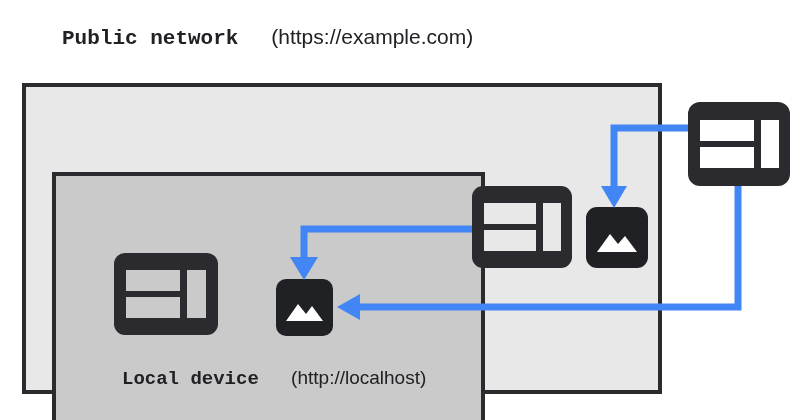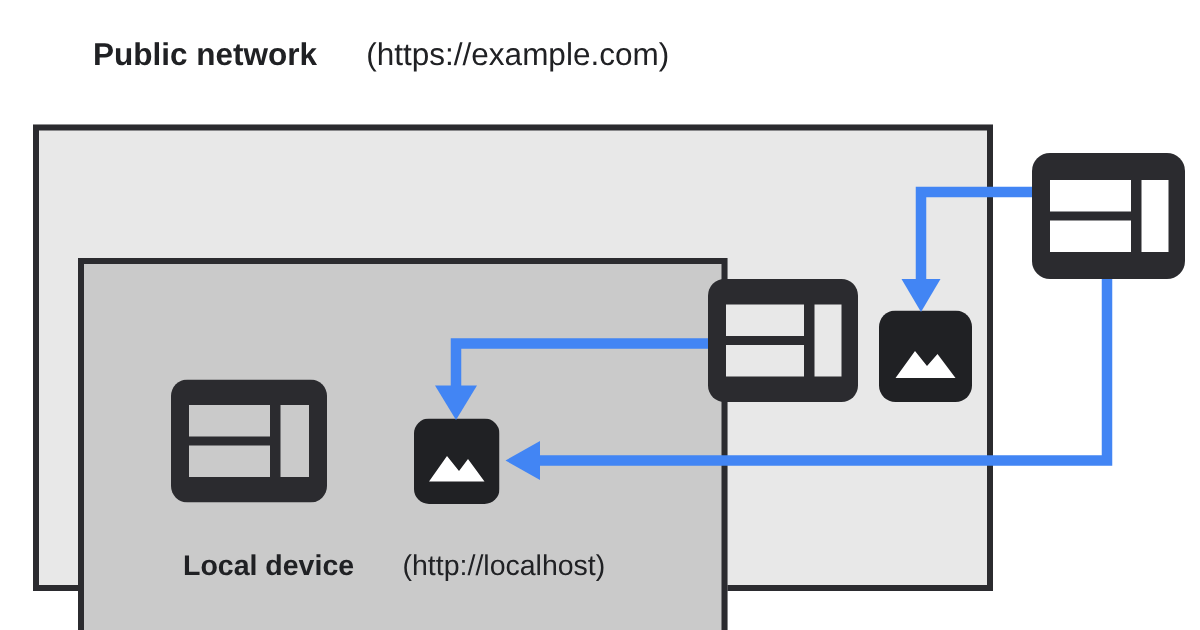--- a/index.html
+++ b/index.html
@@ -20,21 +20,21 @@
   }
 
   
   .title {
     position: absolute;
     white-space: nowrap;
     color: #202124;
     font-size: 21px;
     line-height: 1;
   }
-  .title .lbl { font-weight: 700; }
+  .title .lbl { font-weight: 700; font-family: Liberation Mono, monospace; }
   .title .url { font-weight: 400; margin-left: 27px; }
 
   #public-title  { left: 62px;  top: 26px; }
   #private-title { left: 62px;  top: 111px; }
   #local-title   { left: 66px;  top: 192px; font-size: 19px; }
 
   
   .netbox {
     position: absolute;
     box-sizing: border-box;

